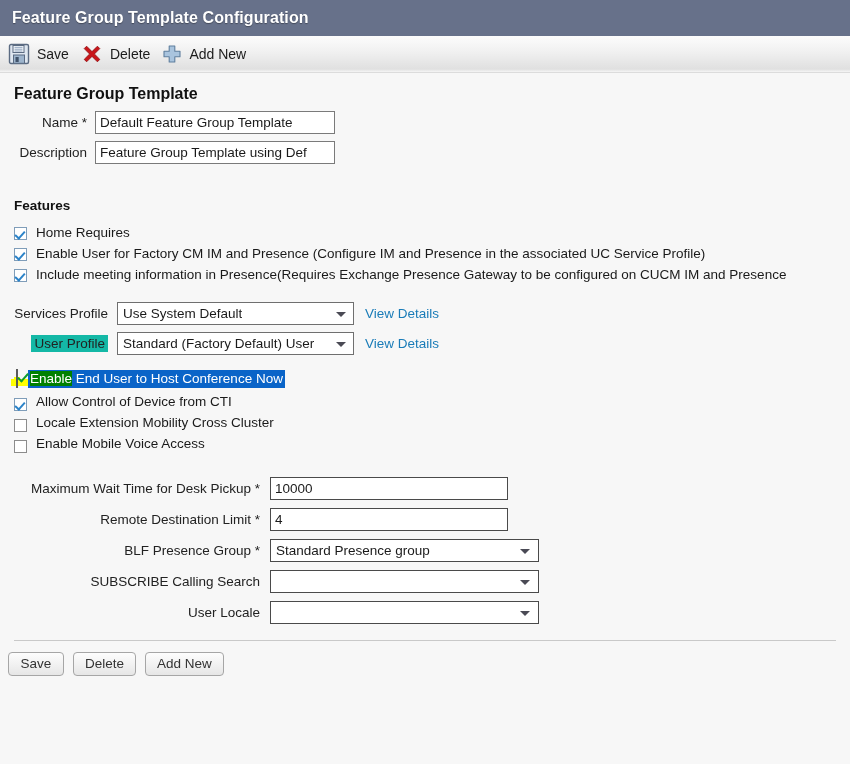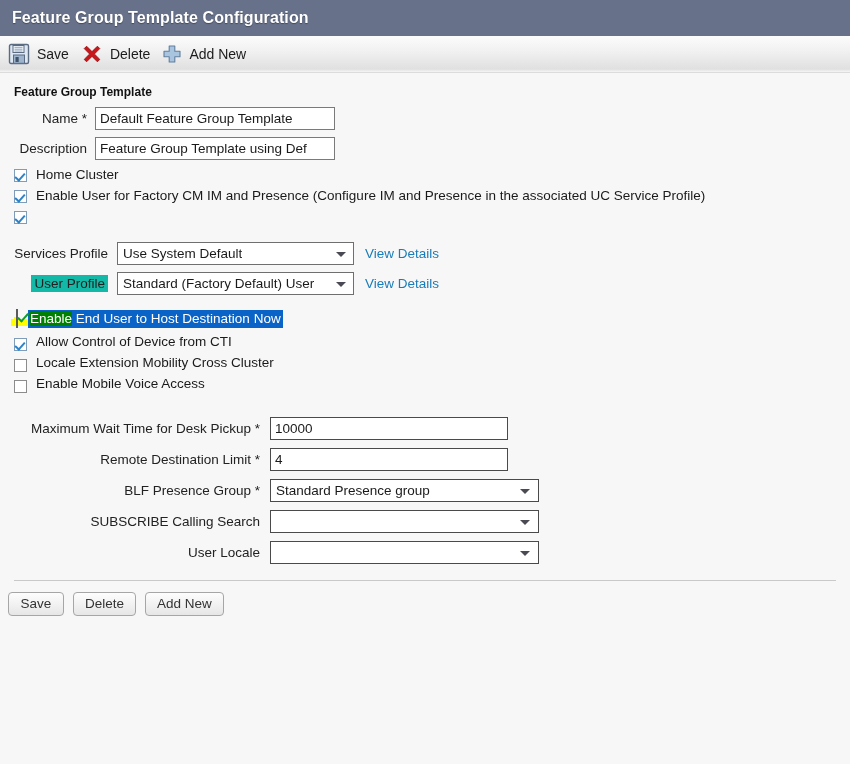--- a/index.html
+++ b/index.html
@@ -42,21 +42,21 @@
     padding: 0 12px 0 7px;
   }
   .icon-save { width: 22px; height: 22px; display:block; }
   .icon-delete { width: 22px; height: 22px; display:block; }
   .icon-add { width: 20px; height: 20px; display:block; }
 
   
   .content { padding: 12px 0 0 0; position: relative; }
 
   .section-title {
-    font-size: 12px; font-weight: bold; color: #111;
+    font-size: 16px; font-weight: bold; color: #111;
     padding-left: 14px; margin-bottom: 8px;
   }
 
   
   .frow { display: flex; align-items: center; margin-bottom: 7px; }
   .flabel {
     font-size: 13.5px; color: #222;
     text-align: right; padding-right: 8px;
   }
   .flabel.w1 { width: 95px; }
@@ -295,33 +295,35 @@
     <div class="frow">
       <span class="flabel w1">Name *</span>
       <input class="txtinput name" type="text" value="Default Feature Group Template" style="">
     </div>
 
     <div class="frow">
       <span class="flabel w1">Description</span>
       <input class="txtinput desc" type="text" value="Feature Group Template using Def" style="">
     </div>
 
+    <div class="features-head">Features</div>
 
     <div class="cbrow">
       <span class="cbox checked"></span>
-      <span class="cbtext">Home Cluster</span>
+      <span class="cbtext">Home Requires</span>
     </div>
 
     <div class="cbrow">
       <span class="cbox checked"></span>
       <span class="cbtext">Enable User for Factory CM IM and Presence (Configure IM and Presence in the associated UC Service Profile)</span>
     </div>
 
     <div class="cbrow">
       <span class="cbox checked"></span>
+      <span class="cbtext">Include meeting information in Presence(Requires Exchange Presence Gateway to be configured on CUCM IM and Presence</span>
     </div>
 
     <div class="profile-wrap">
 
       <div class="prow">
         <span class="plabel">Services Profile</span>
         <div class="selbox sp">
           <span class="selval">Use System Default</span>
           <span class="arrow"></span>
         </div>
@@ -336,21 +338,21 @@
         </div>
         <span class="viewdet">View Details</span>
       </div>
 
     </div>
 
     <div class="confrow">
       <span class="conf-cbwrap">
         <span class="cbox greenchk"></span>
       </span>
-      <span class="conf-text"><span class="greenword">Enable</span><span> End User to Host Destination Now</span></span>
+      <span class="conf-text"><span class="greenword">Enable</span><span> End User to Host Conference Now</span></span>
     </div>
 
     <div class="lowlist">
 
       <div class="cbrow">
         <span class="cbox checked"></span>
         <span class="cbtext">Allow Control of Device from CTI</span>
       </div>
 
       <div class="cbrow">

